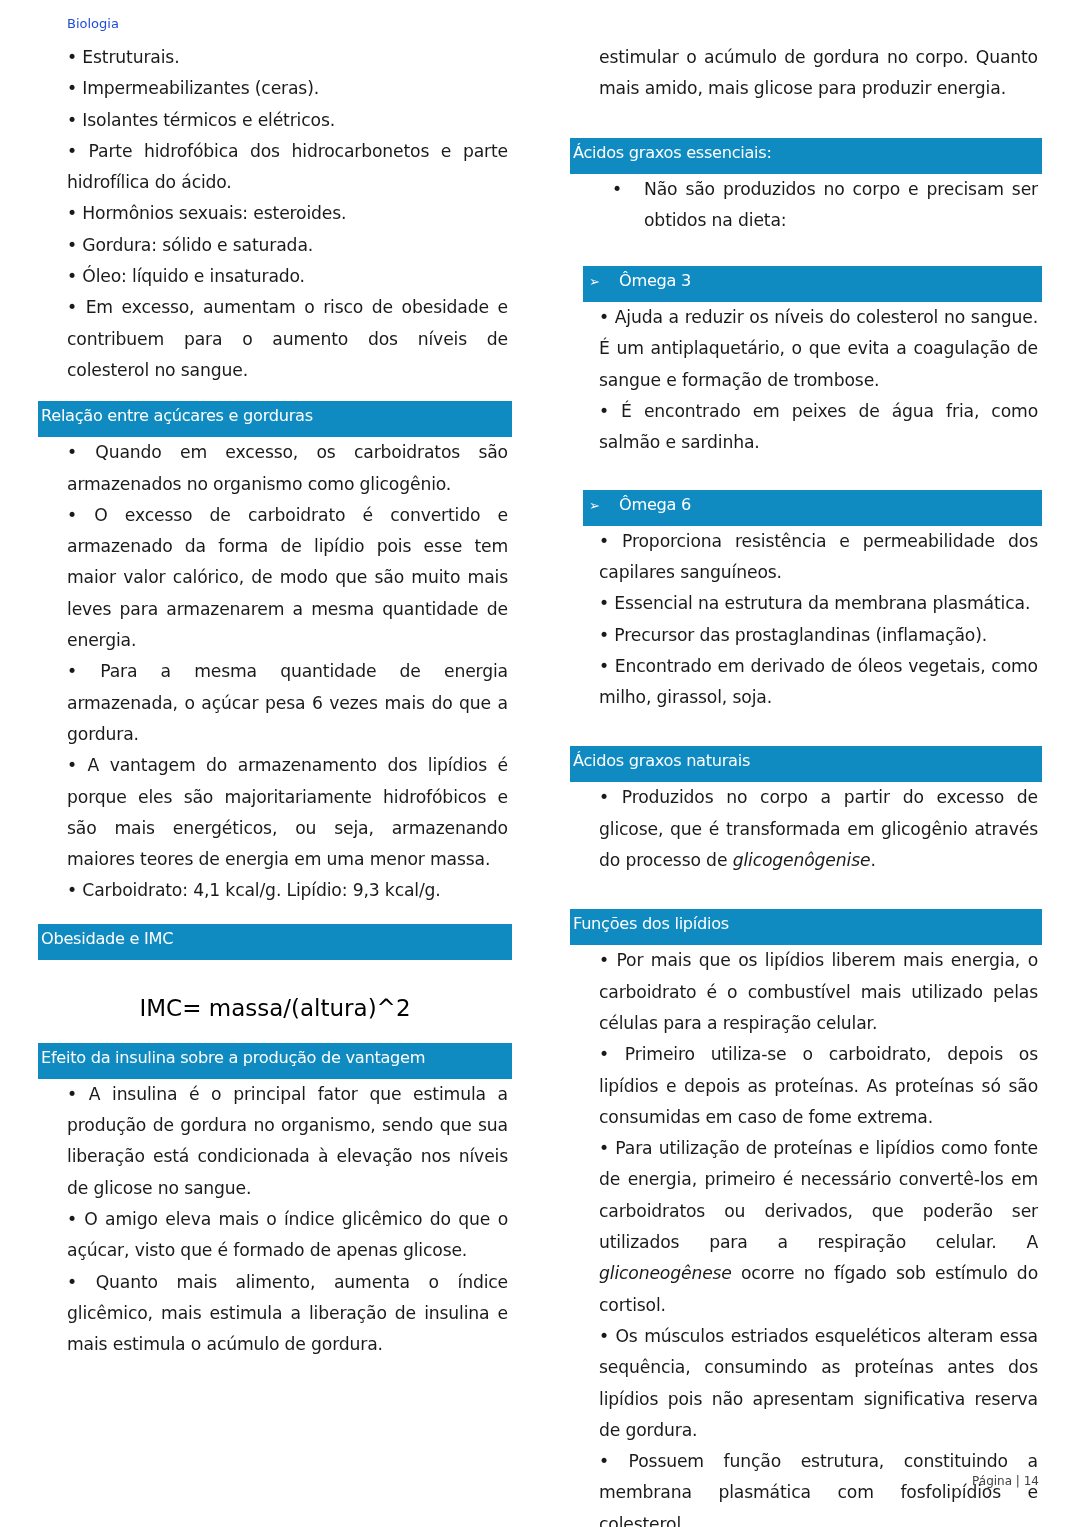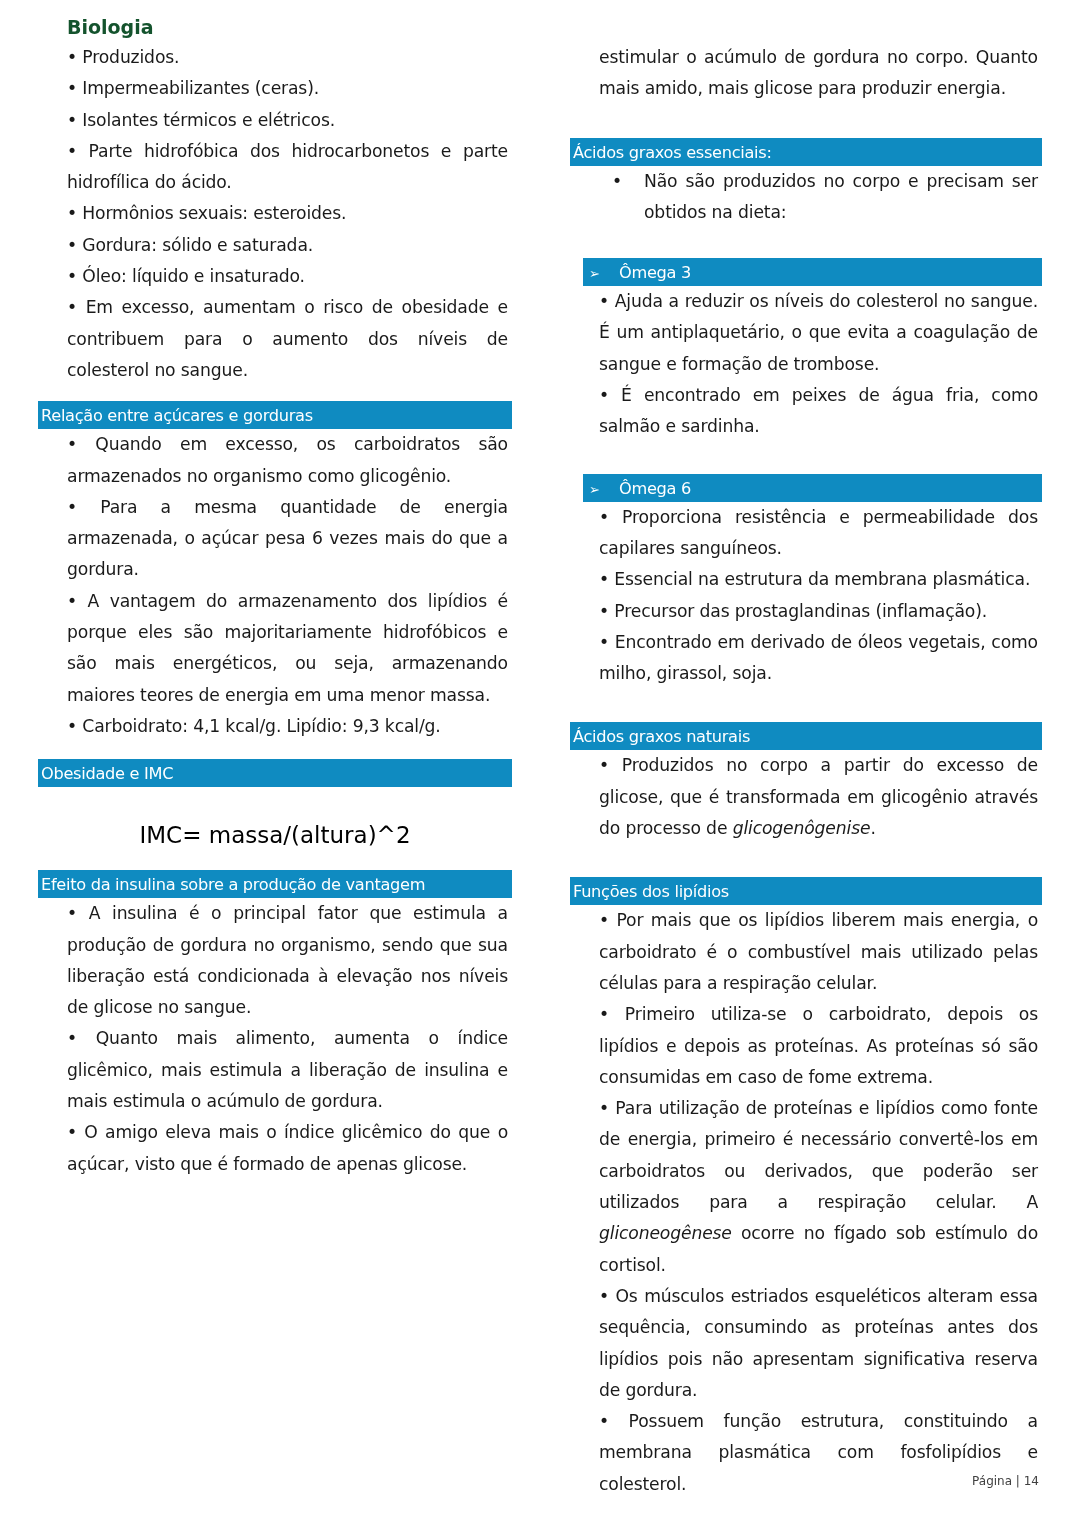--- a/index.html
+++ b/index.html
@@ -1,67 +1,68 @@
 <!DOCTYPE html>
 <html><head>
 <meta charset="utf-8">
 <style>
   html, body { margin: 0; padding: 0; background: #ffffff; }
   body { width: 1080px; height: 1527px; position: relative; overflow: hidden;
          font-family: "DejaVu Sans", "Liberation Sans", sans-serif; color: #1a1a1a; }
-  .page-header { position: absolute; left: 67px; top: 16px; font-size: 19px; color: #14532d; font-weight: bold; }
+  .page-header { position: absolute; left: 67px; top: 16px; font-size: 13px; color: #1d4ed8; }
   .col { position: absolute; top: 42px; }
   .col-left { left: 38px; width: 474px; }
   .col-right { left: 570px; width: 472px; top: 42px; }
   .p { font-size: 17.2px; line-height: 31.3px; text-align: justify; text-align-last: left; margin: 0; letter-spacing: -0.15px; }
   .indent { padding-left: 29px; padding-right: 4px; }
   .bullet-hang { display: flex; }
   .bullet-hang .dot { width: 48px; flex: none; padding-left: 29px; }
-  .bar { background: #0f8bc1; color: #ffffff; font-size: 16.2px; height: 28px; line-height: 30px; padding-left: 3px; letter-spacing: -0.3px; }
+  .bar { background: #0f8bc1; color: #ffffff; font-size: 16.2px; height: 36px; line-height: 30px; padding-left: 3px; letter-spacing: -0.3px; }
   .bar.sub { margin-left: 13px; padding-left: 6px; }
   .bar .arrow { display: inline-block; width: 30px; font-size: 13px; }
   .formula { text-align: center; font-size: 23px; color: #000; }
   em { font-style: italic; }
   .footer { position: absolute; right: 41px; top: 1474px; font-size: 12px; color: #404040; }
 </style>
 </head>
 <body>
 
 <div class="page-header">Biologia</div>
 
 <div class="col col-left">
   <div class="indent">
-    <p class="p">•   Produzidos.</p>
+    <p class="p">•   Estruturais.</p>
     <p class="p">•   Impermeabilizantes (ceras).</p>
     <p class="p">•   Isolantes térmicos e elétricos.</p>
     <p class="p">•  Parte hidrofóbica dos hidrocarbonetos e parte hidrofílica do ácido.</p>
     <p class="p">•   Hormônios sexuais: esteroides.</p>
     <p class="p">•   Gordura: sólido e saturada.</p>
     <p class="p">•   Óleo: líquido e insaturado.</p>
     <p class="p">•  Em excesso, aumentam o risco de obesidade e contribuem para o aumento dos níveis de colesterol no sangue.</p>
   </div>
 
   <div style="height:15px"></div>
   <div class="bar">Relação entre açúcares e gorduras</div>
   <div class="indent">
     <p class="p">•  Quando em excesso, os carboidratos são armazenados no organismo como glicogênio.</p>
+    <p class="p">•  O excesso de carboidrato é convertido e armazenado da forma de lipídio pois esse tem maior valor calórico, de modo que são muito mais leves para armazenarem a mesma quantidade de energia.</p>
     <p class="p">•   Para a mesma quantidade de energia armazenada, o açúcar pesa 6 vezes mais do que a gordura.</p>
     <p class="p">•  A vantagem do armazenamento dos lipídios é porque eles são majoritariamente hidrofóbicos e são mais energéticos, ou seja, armazenando maiores teores de energia em uma menor massa.</p>
     <p class="p">•   Carboidrato: 4,1 kcal/g. Lipídio: 9,3 kcal/g.</p>
   </div>
 
   <div style="height:17px"></div>
   <div class="bar">Obesidade e IMC</div>
   <div class="formula" style="margin-top:35px; height:48px;">IMC= massa/(altura)^2</div>
 
   <div class="bar">Efeito da insulina sobre a produção de vantagem</div>
   <div class="indent">
     <p class="p">•  A insulina é o principal fator que estimula a produção de gordura no organismo, sendo que sua liberação está condicionada à elevação nos níveis de glicose no sangue.</p>
+    <p class="p">•  O amigo eleva mais o índice glicêmico do que o açúcar, visto que é formado de apenas glicose.</p>
     <p class="p">•  Quanto mais alimento, aumenta o índice glicêmico, mais estimula a liberação de insulina e mais estimula o acúmulo de gordura.</p>
-    <p class="p">•  O amigo eleva mais o índice glicêmico do que o açúcar, visto que é formado de apenas glicose.</p>
   </div>
 </div>
 
 <div class="col col-right">
   <div class="indent">
     <p class="p">estimular o acúmulo de gordura no corpo. Quanto mais amido, mais glicose para produzir energia.</p>
   </div>
 
   <div style="height:33px"></div>
   <div class="bar">Ácidos graxos essenciais:</div>

